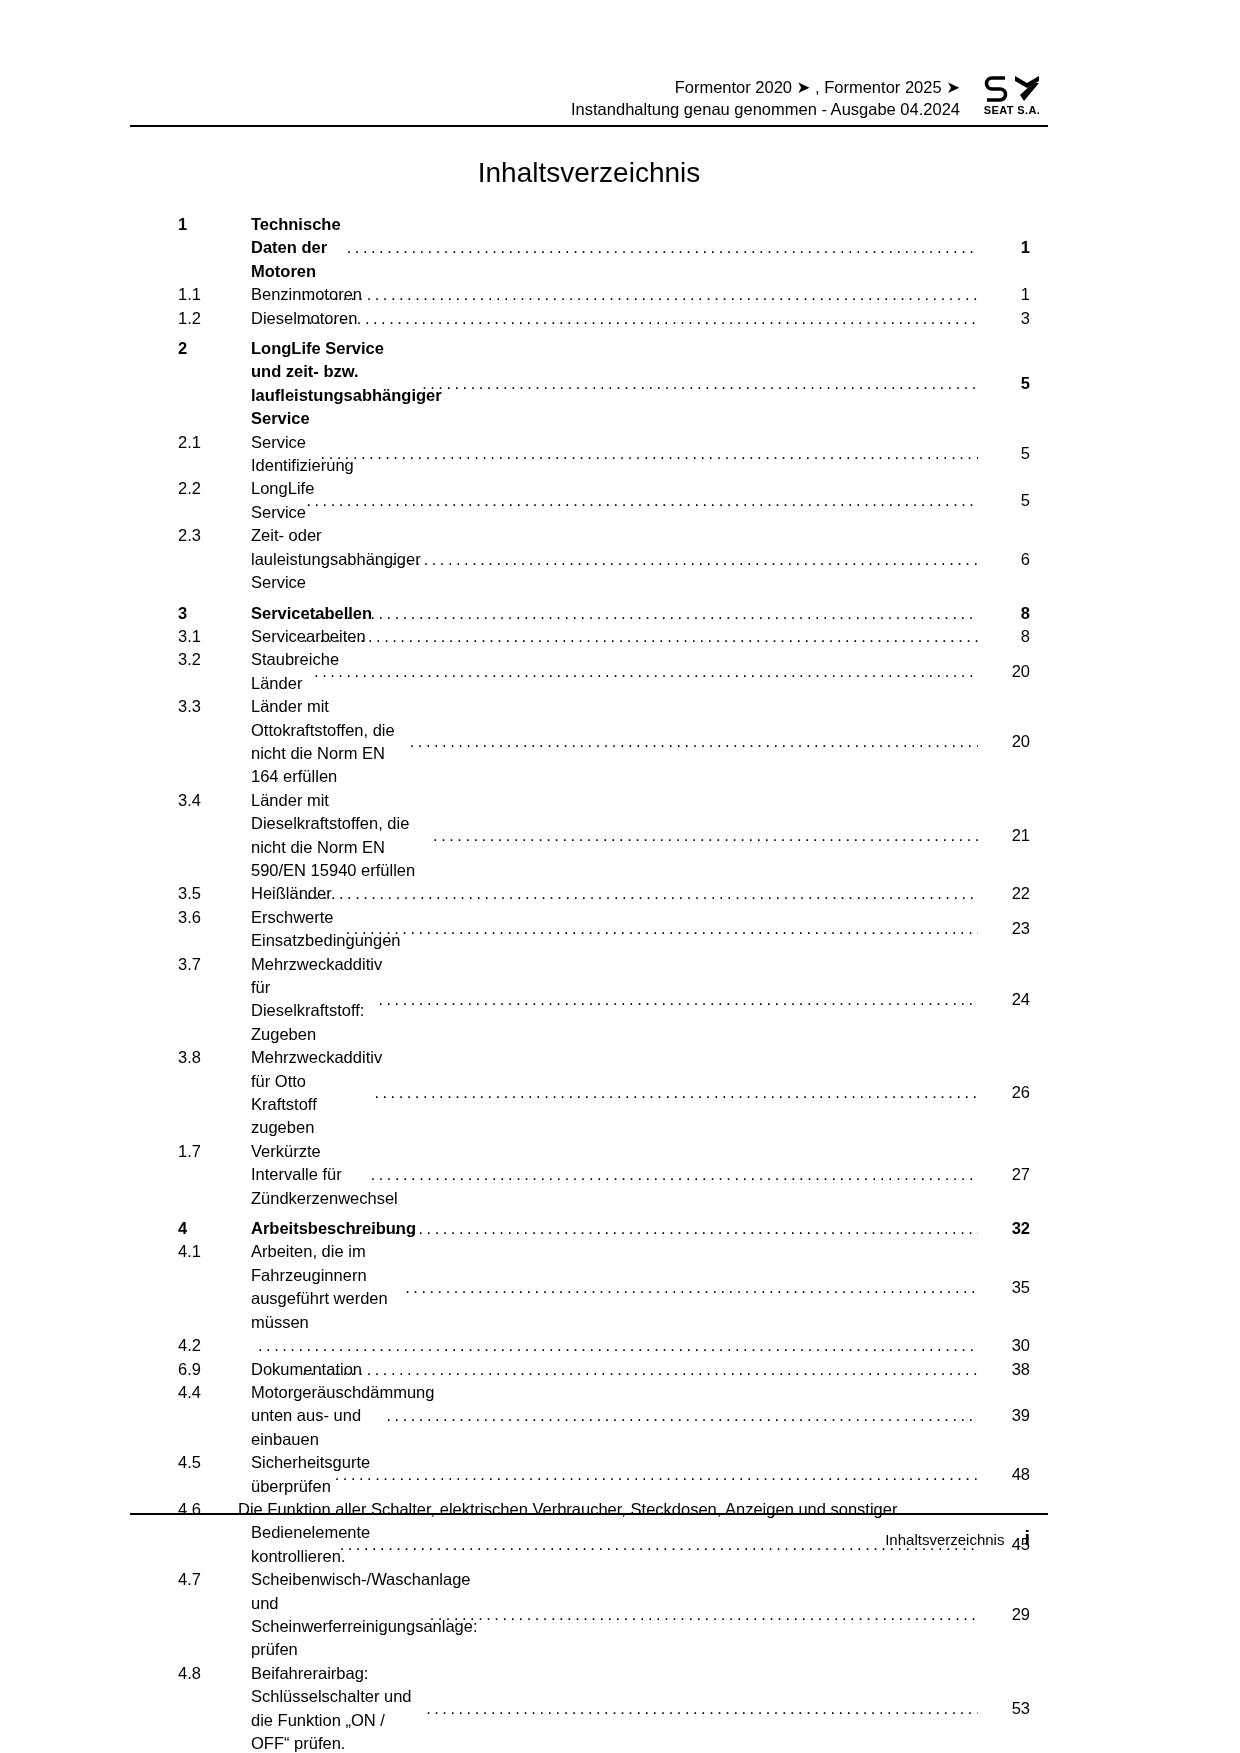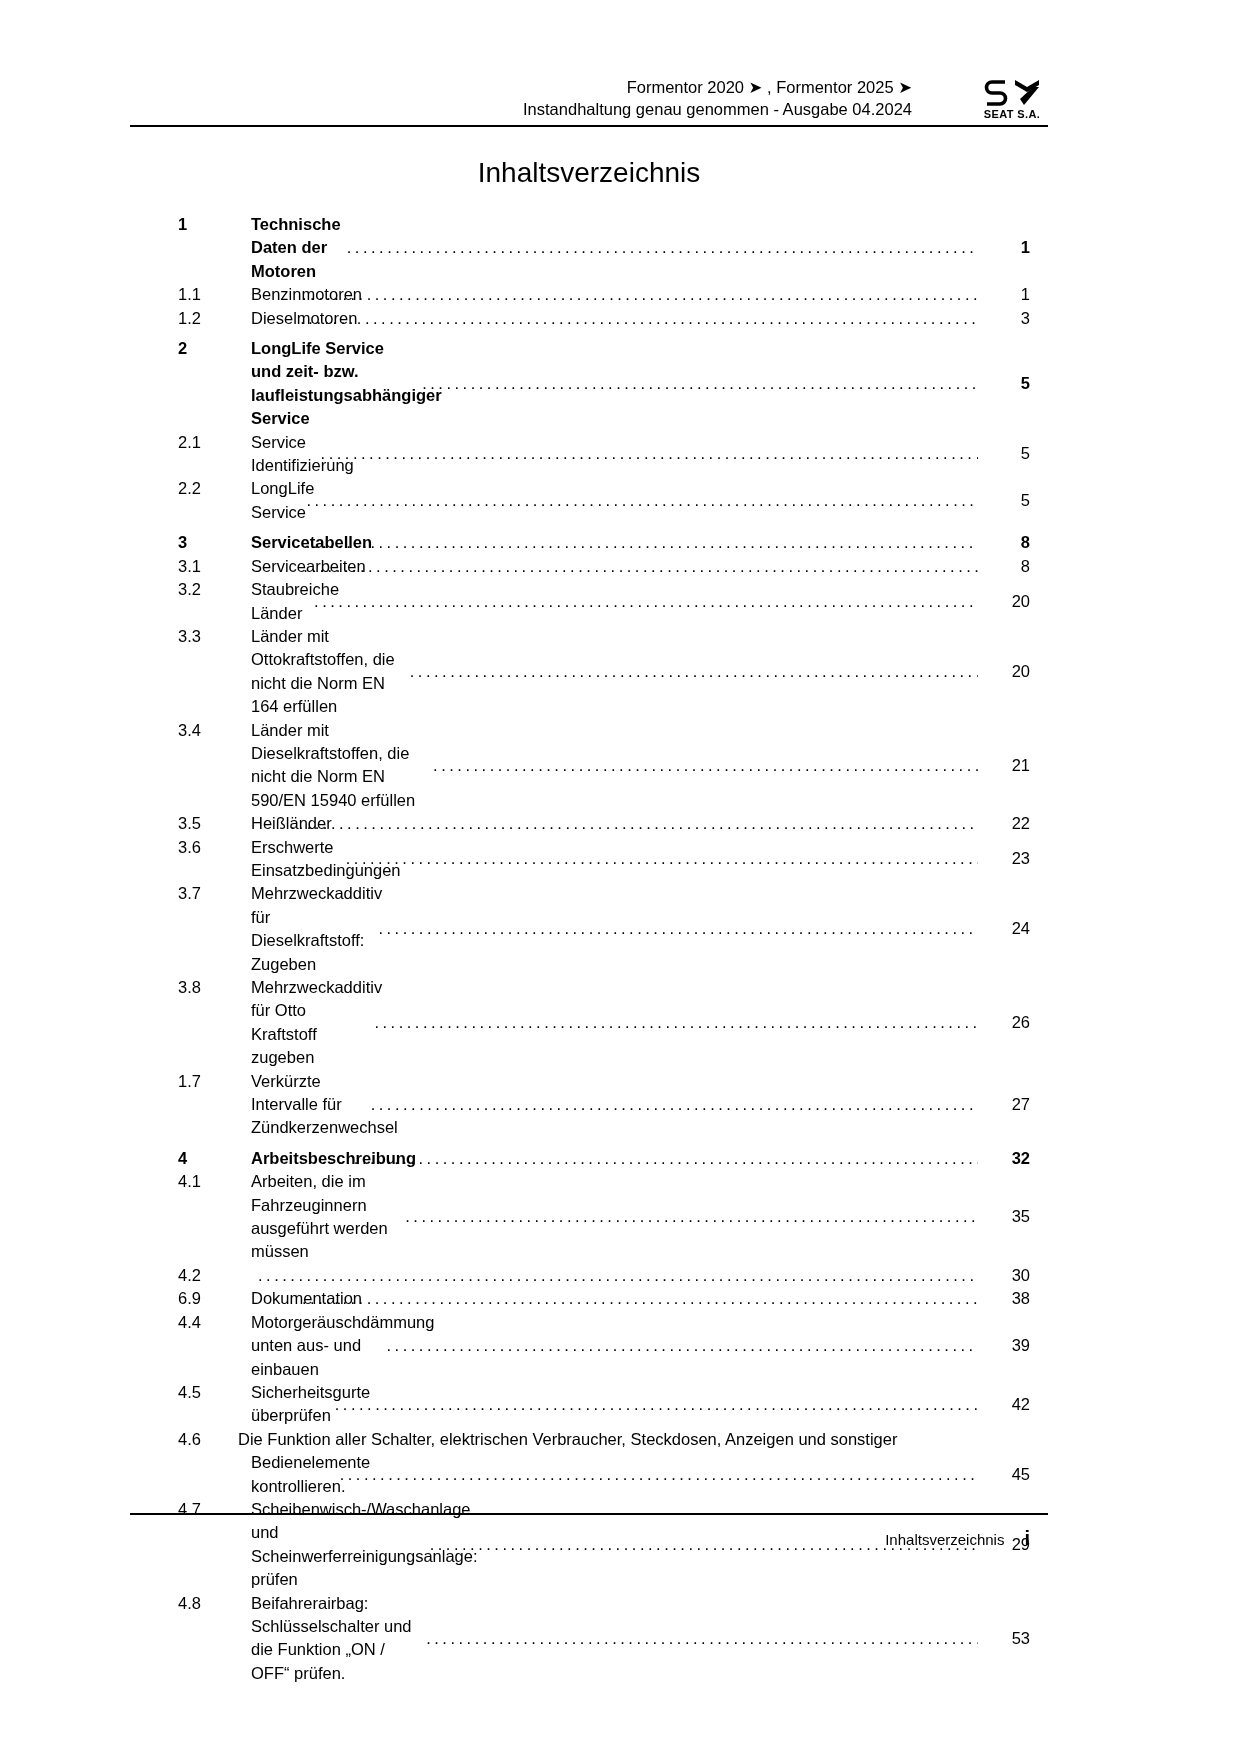--- a/index.html
+++ b/index.html
@@ -10,21 +10,21 @@
     font-family:"Liberation Sans", sans-serif;
     position:relative;
   }
   .page {
     width:1240px; height:1753px;
     padding:70px 192px 0 130px;
     position:relative;
   }
 
   
-  .header { display:flex; justify-content:flex-end; align-items:flex-end;gap:48px; }
+  .header { display:flex; justify-content:flex-end; align-items:center; }
   .header-text { text-align:right; font-size:16.5px; line-height:22px; margin-right:16px; padding-top:6px; }
   .logo { width:72px; text-align:center; }
   .logo-glyphs { display:flex; justify-content:center; gap:6px; align-items:flex-start; }
   .logo-caption { font-size:11px; letter-spacing:0.4px; margin-top:2px; font-weight:700; }
   .rule { border-top:2px solid #000; margin-top:5px; }
 
   
   .title { text-align:center; font-size:28px; font-weight:400; margin:30px 0 24px 0; }
 
   
@@ -135,20 +135,30 @@
       <div class="toc-row">
         <span class="num">2.2</span>
         <div class="entry-body">
           <div class="entry-line2">
             <span class="label">LongLife Service</span>
             <span class="leader"></span>
             <span class="page-num">5</span>
           </div>
         </div>
       </div>
+      <div class="toc-row">
+        <span class="num">2.3</span>
+        <div class="entry-body">
+          <div class="entry-line2">
+            <span class="label">Zeit- oder lauleistungsabhängiger Service</span>
+            <span class="leader"></span>
+            <span class="page-num">6</span>
+          </div>
+        </div>
+      </div>
       <div class="toc-row section">
         <span class="num">3</span>
         <div class="entry-body">
           <div class="entry-line2">
             <span class="label">Servicetabellen</span>
             <span class="leader"></span>
             <span class="page-num">8</span>
           </div>
         </div>
       </div>
@@ -290,21 +300,21 @@
             <span class="page-num">39</span>
           </div>
         </div>
       </div>
       <div class="toc-row">
         <span class="num">4.5</span>
         <div class="entry-body">
           <div class="entry-line2">
             <span class="label">Sicherheitsgurte überprüfen</span>
             <span class="leader"></span>
-            <span class="page-num">42</span>
+            <span class="page-num">48</span>
           </div>
         </div>
       </div>
       <div class="toc-row">
         <span class="num">4.6</span>
         <div class="entry-body">
           <div class="entry-line1">Die Funktion aller Schalter, elektrischen Verbraucher, Steckdosen, Anzeigen und sonstiger</div>
           <div class="entry-line2">
             <span class="label">Bedienelemente kontrollieren.</span>
             <span class="leader"></span>

